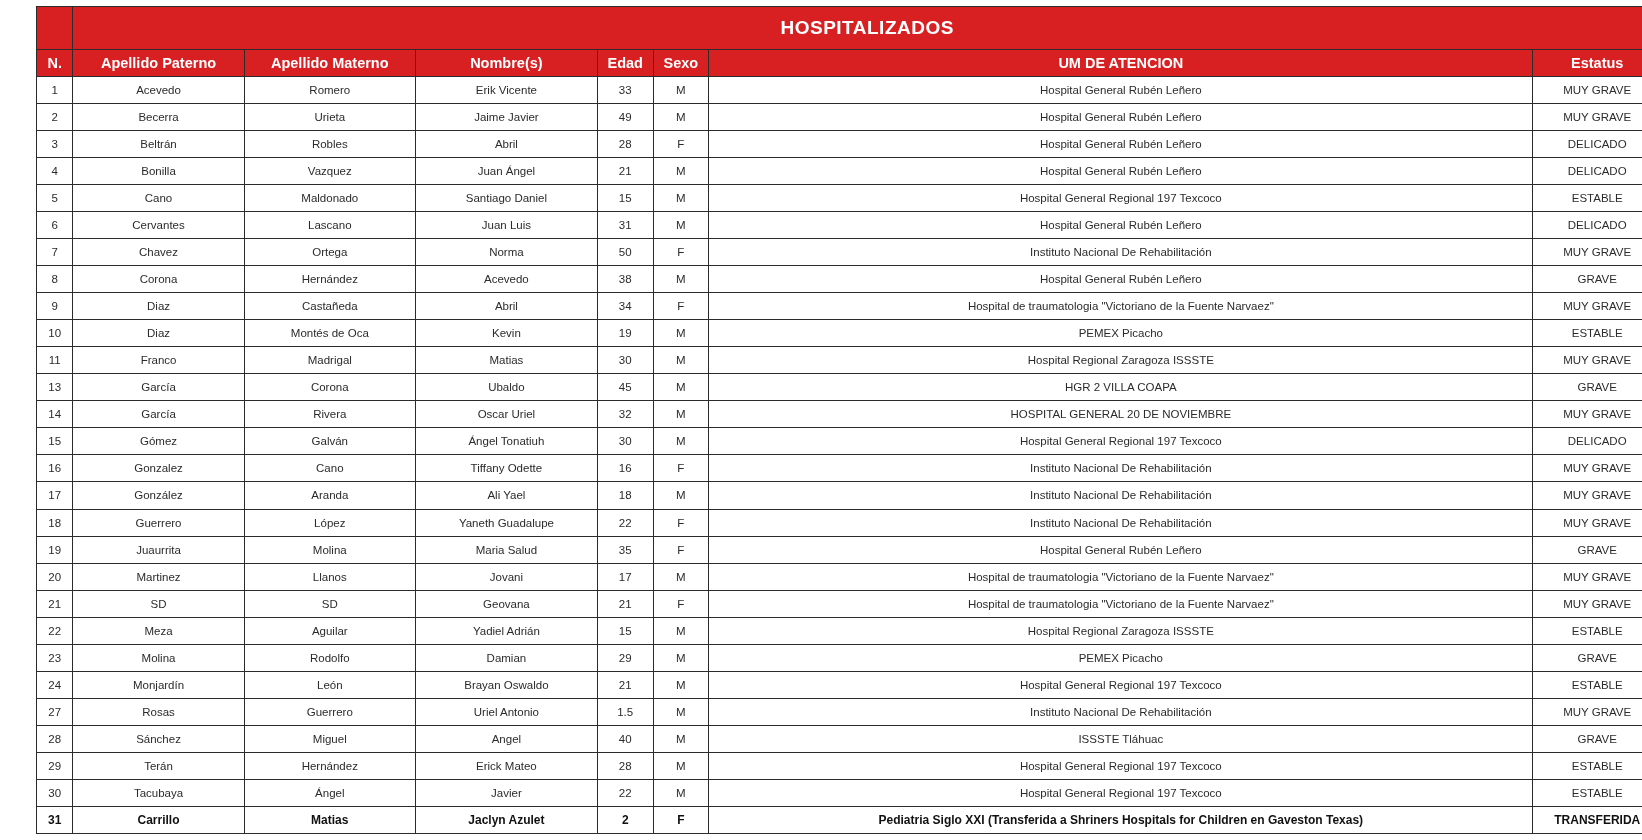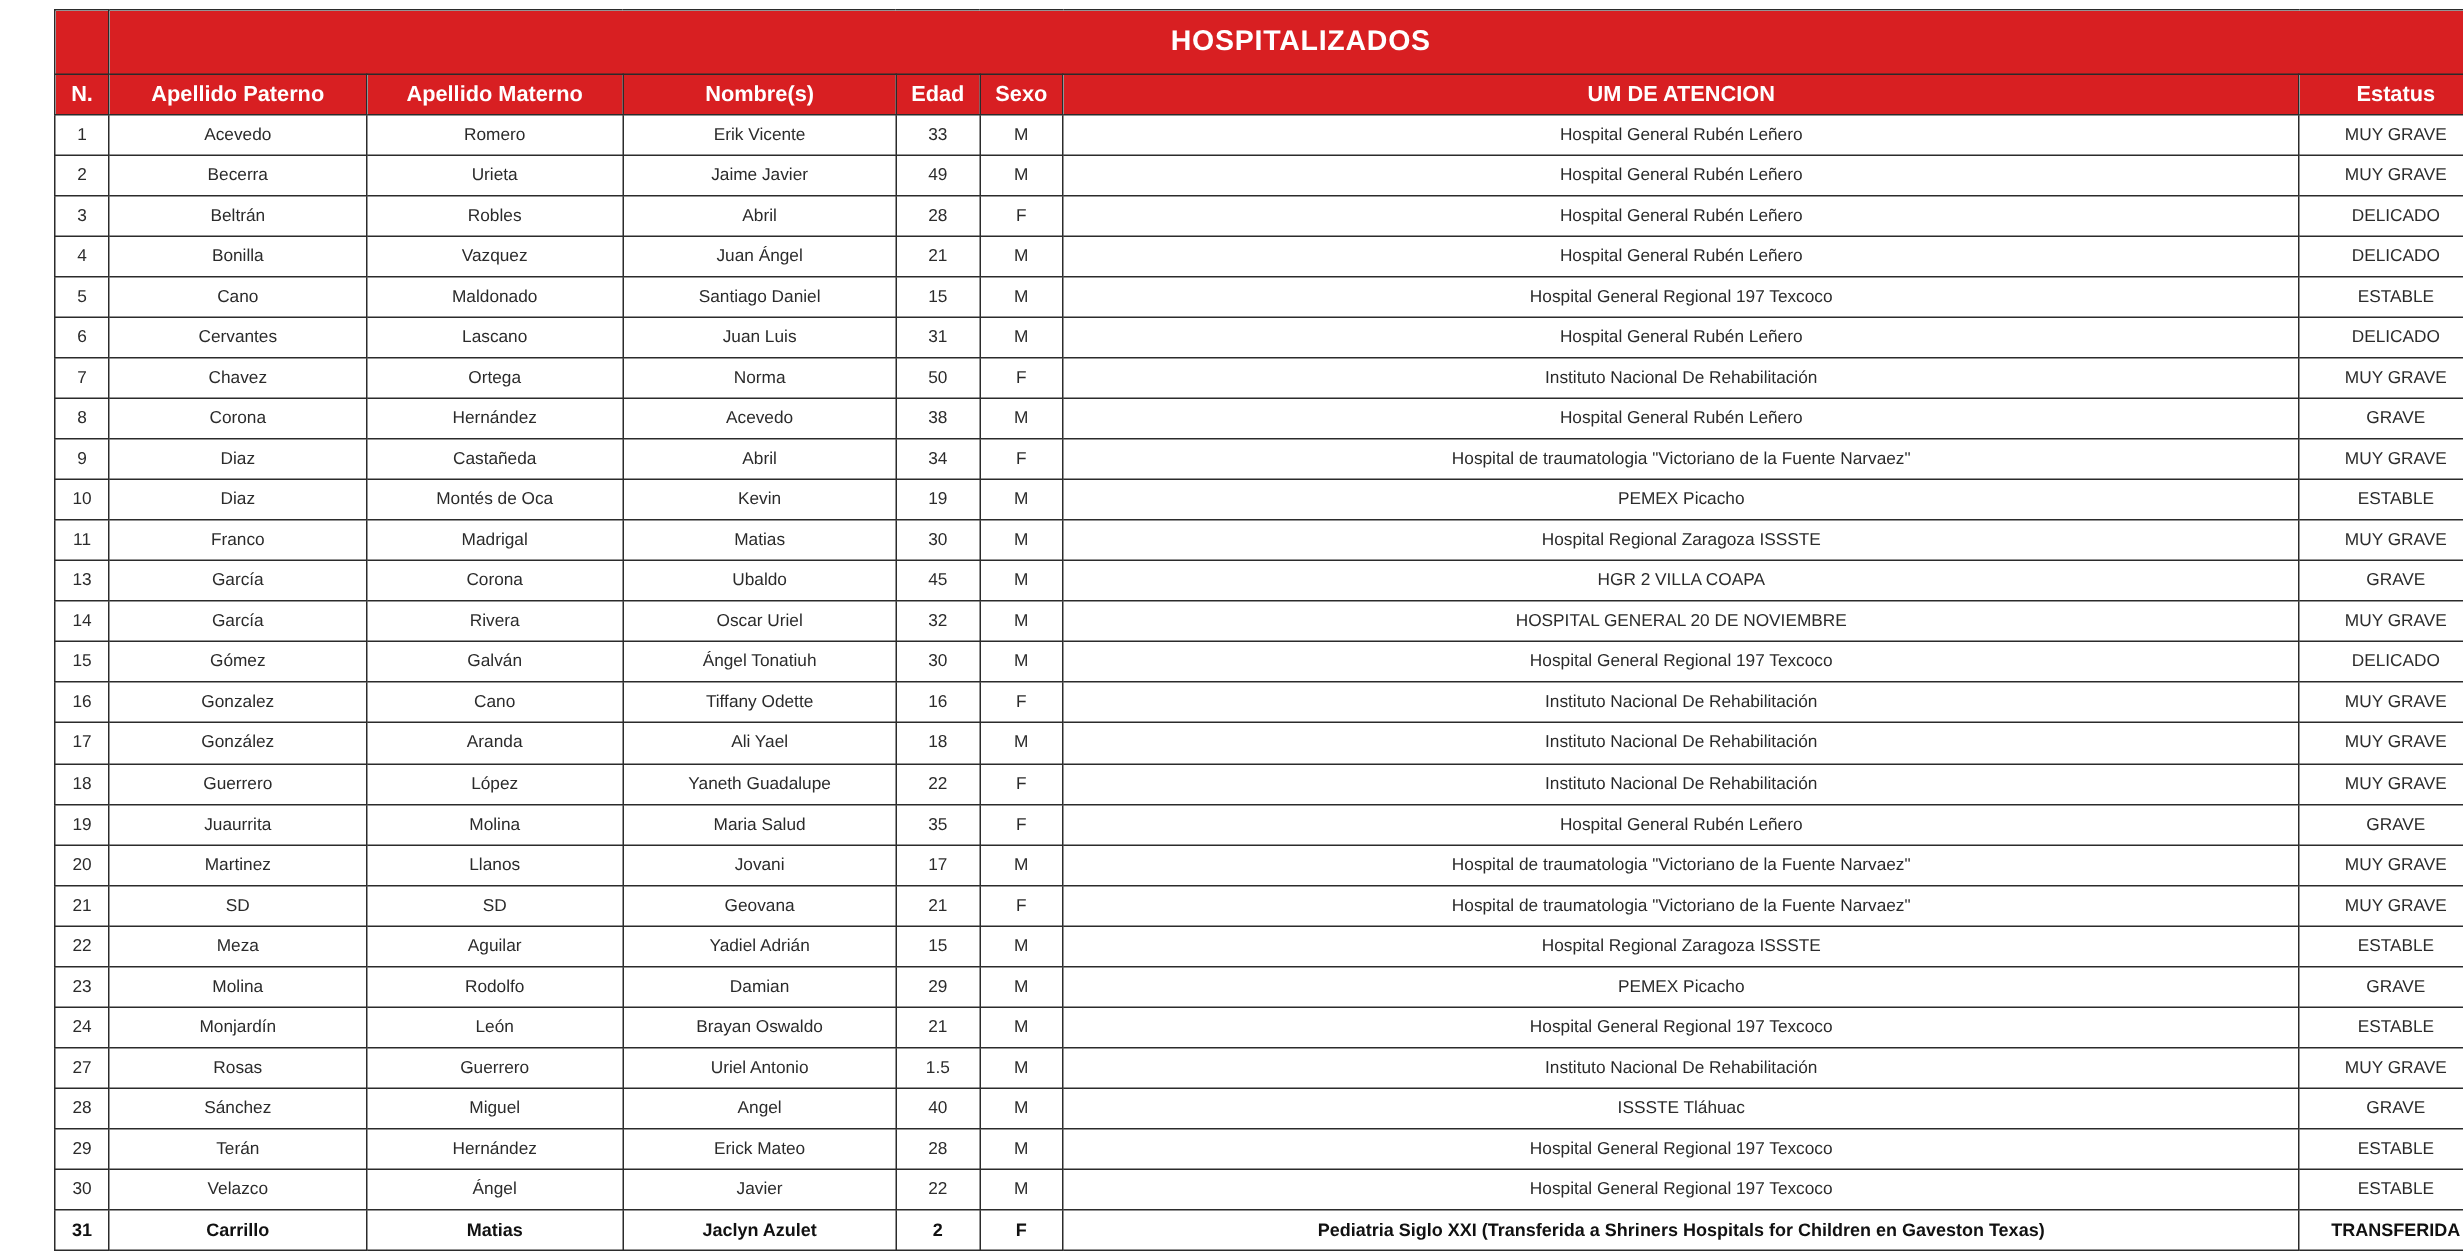--- a/index.html
+++ b/index.html
@@ -369,21 +369,21 @@
           <td>Terán</td>
           <td>Hernández</td>
           <td>Erick Mateo</td>
           <td>28</td>
           <td>M</td>
           <td>Hospital General Regional 197 Texcoco</td>
           <td>ESTABLE</td>
         </tr>
         <tr class="data-row">
           <td class="num">30</td>
-          <td>Velazco</td>
+          <td>Tacubaya</td>
           <td>Ángel</td>
           <td>Javier</td>
           <td>22</td>
           <td>M</td>
           <td>Hospital General Regional 197 Texcoco</td>
           <td>ESTABLE</td>
         </tr>
         <tr class="data-row last">
           <td class="num">31</td>
           <td>Carrillo</td>

